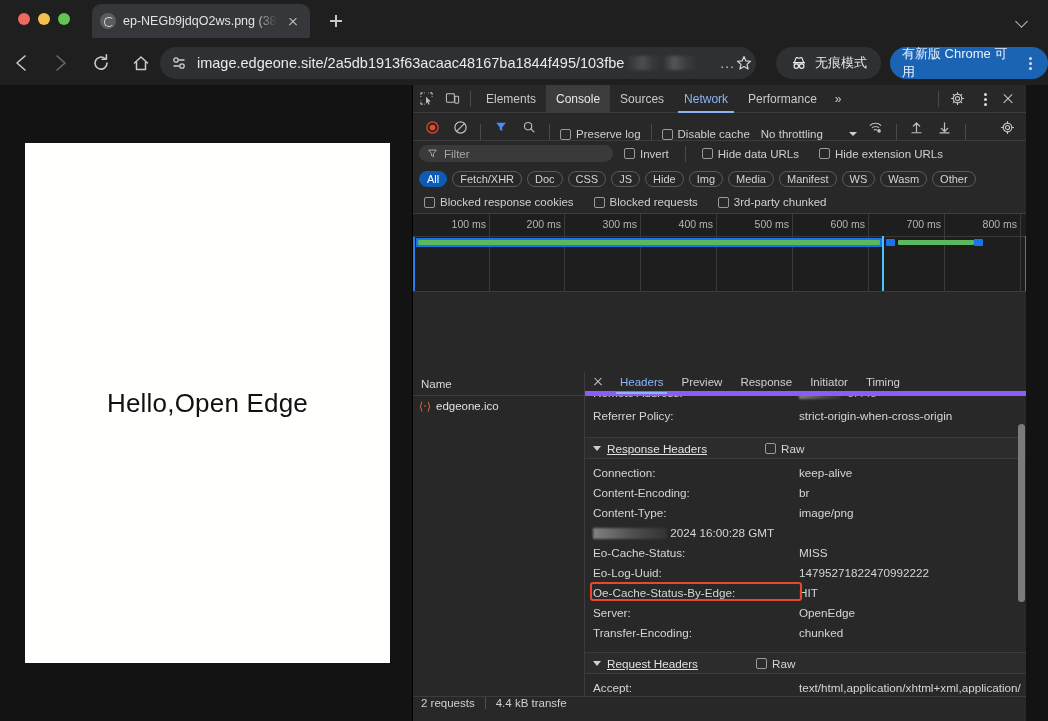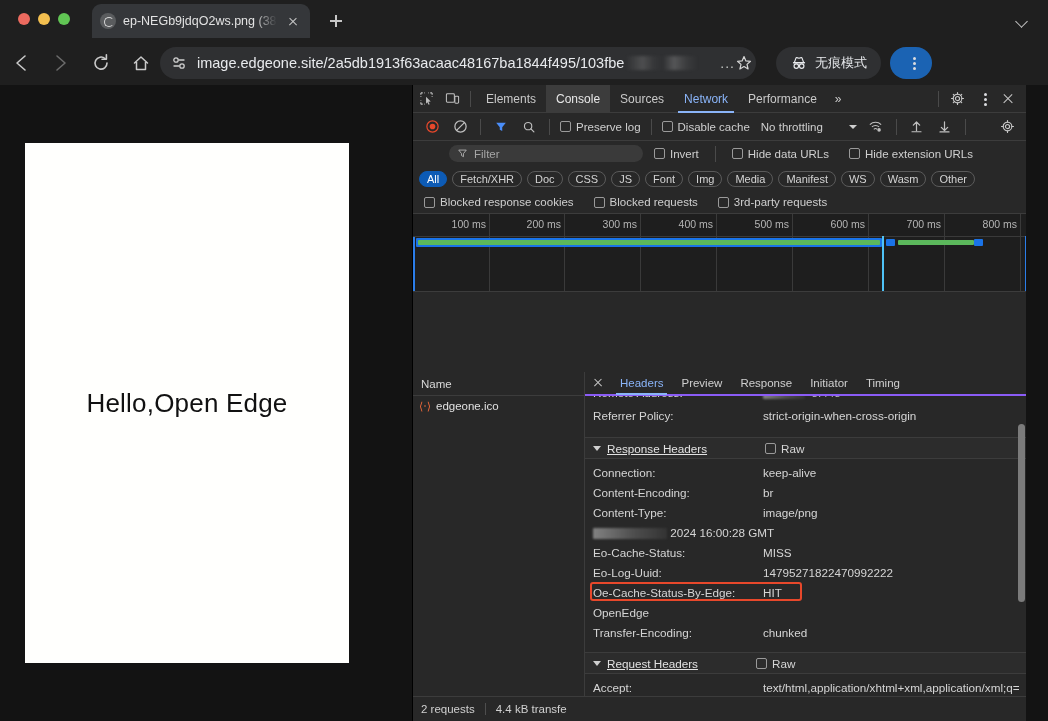--- a/index.html
+++ b/index.html
@@ -87,21 +87,21 @@
     background:#1b63b3; display:flex; align-items:center; padding:0 10px 0 12px;
   }
   .update-chip span { color:#e8f0fe; font-size:13px; }
   .kebab { width:16px; height:20px; position:relative; margin-left:4px; }
   .kebab i { position:absolute; left:7px; width:3px; height:3px; border-radius:50%; background:#dadce0; }
   .kebab i:nth-child(1){top:4px;} .kebab i:nth-child(2){top:9px;} .kebab i:nth-child(3){top:14px;}
 
   
   .viewport { position:absolute; left:0; top:85px; width:434px; height:636px; background:#131313; }
   .page-image {
-    position:absolute; left:25px; top:58px; width:324px; height:520px;
+    position:absolute; left:25px; top:58px; width:365px; height:520px;
     background:#fffffd; display:flex; align-items:center; justify-content:center;
   }
   .page-text { color:#111; font-size:26px; letter-spacing:.2px; }
 
   
   .devtools { position:absolute; left:412px; top:85px; width:614px; height:636px; background:#282828; border-left:1px solid #000; }
 
   .dt-topbar { height:28px; background:#282828; display:flex; align-items:center; border-bottom:1px solid #3c3c3c; }
   .dt-ic { width:26px; height:26px; display:flex; align-items:center; justify-content:center; flex:0 0 auto; }
   .dt-sep { width:1px; height:16px; background:#4a4a4a; margin:0 5px; flex:0 0 auto; }
@@ -111,28 +111,28 @@
   }
   .dt-tab.console-hl { background:#3c3c3c; color:#e8e8e8; }
   .dt-tab.active { color:#8ab4f8; }
   .dt-tab.active::after { content:""; position:absolute; left:4px; right:4px; bottom:0; height:2px; background:#8ab4f8; }
   .dt-more { color:#c9c9c9; font-size:12px; padding:0 8px; }
   .dt-right { margin-left:auto; display:flex; align-items:center; padding-right:6px; }
   .dt-close { width:24px; height:24px; position:relative; }
   .dt-close::before,.dt-close::after{ content:""; position:absolute; left:6px; top:11px; width:12px; height:1.3px; background:#c9c9c9; }
   .dt-close::before{transform:rotate(45deg);} .dt-close::after{transform:rotate(-45deg);}
 
-  .dt-netbar { height:28px; background:#282828; display:flex; align-items:center; padding:0 6px; border-bottom:1px solid #3c3c3c; gap:2px; }
+  .dt-netbar { height:28px; background:#282828; display:flex; align-items:flex-end; padding:0 6px; border-bottom:1px solid #3c3c3c; gap:2px; }
   .cb { width:11px; height:11px; border:1px solid #9a9a9a; border-radius:2px; flex:0 0 auto; background:transparent; }
   .lbl { color:#cfcfcf; font-size:11.5px; white-space:nowrap; }
   .chk-wrap { display:flex; align-items:center; gap:5px; flex:0 0 auto; padding:0 3px; }
   .throttle { display:flex; align-items:center; gap:4px; color:#cfcfcf; font-size:11.5px; padding-left:6px; }
   .caret-dn { width:0;height:0;border-left:4px solid transparent;border-right:4px solid transparent;border-top:4.5px solid #cfcfcf; }
 
-  .dt-filterbar { height:25px; display:flex; align-items:center; padding:0 6px; gap:8px;margin-left:30px; }
+  .dt-filterbar { height:25px; display:flex; align-items:center; padding:0 6px; gap:8px; }
   .filter-input {
     width:194px; height:17px; background:#3a3a3a; border-radius:9px;
     display:flex; align-items:center; padding:0 8px; gap:6px; flex:0 0 auto;
   }
   .filter-input .ph { color:#a6a6a6; font-size:11.5px; }
 
   .dt-typebar { height:25px; display:flex; align-items:center; padding:0 6px; gap:5px; }
   .type-pill { font-size:11px; color:#d4d4d4; padding:1px 7px; border-radius:9px; border:1px solid #5a5a5a; white-space:nowrap; }
   .type-pill.active { background:#0d5bb5; border-color:#0d5bb5; color:#fff; }
 
@@ -151,31 +151,31 @@
   .dt-lower { position:absolute; left:0; right:0; top:287px; bottom:25px; display:flex; }
   .req-list { width:172px; flex:0 0 auto; border-right:1px solid #3c3c3c; background:#282828; display:flex; flex-direction:column; }
   .req-head { height:24px; display:flex; align-items:center; padding:0 8px; color:#d8d8d8; font-size:11.5px; border-bottom:1px solid #3c3c3c; }
   .req-row { height:20px; display:flex; align-items:center; gap:6px; padding:0 6px; font-size:11.5px; color:#e0e0e0; }
   .req-row.sel { background:#3a3a3a; }
   .req-ic { width:11px; height:12px; flex:0 0 auto; }
   .ic-img { background:#e6e6e6; border:1px solid #9a9a9a; }
   .ic-code { color:#e8673a; font-size:11px; line-height:12px; text-align:center; }
 
   .detail { flex:1 1 auto; position:relative; background:#282828; display:flex; flex-direction:column; min-width:0; }
-  .detail-tabs { height:24px; display:flex; align-items:center; border-bottom:2px solid #8b5cf6; flex:0 0 auto; }
+  .detail-tabs { height:24px; display:flex; align-items:center; border-bottom:5px solid #8b5cf6; flex:0 0 auto; }
   .dt-x { width:26px; height:24px; position:relative; flex:0 0 auto; }
   .dt-x::before,.dt-x::after{ content:""; position:absolute; left:8px; top:11px; width:10px; height:1.3px; background:#cacaca; }
   .dt-x::before{transform:rotate(45deg);} .dt-x::after{transform:rotate(-45deg);}
   .d-tab { padding:0 9px; font-size:11.5px; color:#cfcfcf; height:24px; display:flex; align-items:center; position:relative; }
   .d-tab.active { color:#8ab4f8; }
   .d-tab.active::after{ content:""; position:absolute; left:5px; right:5px; bottom:0; height:2px; background:#8ab4f8; }
 
   .hdr-body { flex:1 1 auto; overflow:hidden; position:relative; }
   .hdr-scroll { position:absolute; inset:0; padding-bottom:4px; }
-  .hrow { display:flex; font-size:11.7px; line-height:20px; padding:0 4px 0 8px; }
+  .hrow { display:flex; font-size:11.7px; line-height:20px; padding:0 4px 0 8px;gap:36px; }
   .hk { width:170px; flex:0 0 auto; color:#d5d5d5; }
   .hv { flex:1 1 auto; color:#d5d5d5; min-width:0; word-break:break-all; }
   .hrow.clipped { height:10px; line-height:10px; overflow:hidden; }
   .hrow.clipped .hk, .hrow.clipped .hv { transform:translateY(-8px); }
   .section-bar {
     display:flex; align-items:center; gap:0; height:22px; padding:0 8px;
     border-top:1px solid #3c3c3c; border-bottom:1px solid #3c3c3c; background:#2c2c2c;
   }
   .sec-caret { width:0;height:0;border-left:4px solid transparent;border-right:4px solid transparent;border-top:5px solid #cfcfcf; margin-right:6px; }
   .sec-title { color:#e2e2e2; font-size:11.7px;text-decoration:underline; }
@@ -191,21 +191,21 @@
     background:linear-gradient(90deg, rgba(205,205,205,.55), rgba(150,150,150,.35) 55%, rgba(120,120,120,.15));
     filter: blur(1.2px); border-radius:1px;
   }
   .redact.sm { width:42px; }
   .ipdim { color:#c9c9c9; opacity:.85; }
 
   .det-scrollbar { position:absolute; right:1px; top:28px; width:7px; height:178px; border-radius:4px; background:#7b7b7b; }
 
   .status-bar {
     position:absolute; left:0; right:0; bottom:0; height:25px; background:#282828;
-    border-top:1px solid #3c3c3c; display:flex; align-items:center; padding:0 8px; gap:10px;
+    border-top:1px solid #3c3c3c; display:flex; padding:0 8px; gap:10px;
   }
   .status-bar .st { color:#d0d0d0; font-size:11.5px; white-space:nowrap; }
   .st-sep { width:1px; height:12px; background:#4e4e4e; }
 </style>
 </head>
 <body>
 
 <div class="browser-chrome">
 
   <div class="tabstrip">
@@ -272,20 +272,21 @@
         <path d="M5 9 L6.6 4.6 C6.8 4.1 7.2 4 7.6 4.1 L10 4.7 L12.4 4.1 C12.8 4 13.2 4.1 13.4 4.6 L15 9" fill="none" stroke="#e8eaed" stroke-width="1.3" stroke-linejoin="round"></path>
         <rect x="3.2" y="9" width="13.6" height="1.5" rx="0.7" fill="#e8eaed"></rect>
         <circle cx="7" cy="13.4" r="2.5" fill="none" stroke="#e8eaed" stroke-width="1.3"></circle>
         <circle cx="13" cy="13.4" r="2.5" fill="none" stroke="#e8eaed" stroke-width="1.3"></circle>
         <line x1="9.5" y1="13" x2="10.5" y2="13" stroke="#e8eaed" stroke-width="1.2"></line>
       </svg>
       <span>无痕模式</span>
     </div>
 
     <div class="update-chip">
+      <span>有新版 Chrome 可用</span>
       <span class="kebab">
           <i></i>
           <i></i>
           <i></i>
         </span>
     </div>
   </div>
 </div>
 
 <div class="viewport">
@@ -428,41 +429,41 @@
       <span class="lbl">Hide extension URLs</span>
     </div>
   </div>
 
   <div class="dt-typebar">
     <span class="type-pill active">All</span>
     <span class="type-pill">Fetch/XHR</span>
     <span class="type-pill">Doc</span>
     <span class="type-pill">CSS</span>
     <span class="type-pill">JS</span>
-    <span class="type-pill">Font</span>
+    <span class="type-pill">Hide</span>
     <span class="type-pill">Img</span>
     <span class="type-pill">Media</span>
     <span class="type-pill">Manifest</span>
     <span class="type-pill">WS</span>
     <span class="type-pill">Wasm</span>
     <span class="type-pill">Other</span>
   </div>
 
   <div class="dt-blockbar">
     <div class="chk-wrap">
       <span class="cb"></span>
       <span class="lbl">Blocked response cookies</span>
     </div>
     <div class="chk-wrap">
       <span class="cb"></span>
       <span class="lbl">Blocked requests</span>
     </div>
     <div class="chk-wrap">
       <span class="cb"></span>
-      <span class="lbl">3rd-party requests</span>
+      <span class="lbl">3rd-party chunked</span>
     </div>
   </div>
 
   <div class="dt-overview">
     <div class="ov-edge" style="left:0"></div>
     <div class="ov-tick" style="left:76px">
         <span>100 ms</span>
       </div>
     <div class="ov-tick" style="left:151px">
         <span>200 ms</span>
@@ -562,20 +563,21 @@
           <div class="hrow">
             <span class="hk">Eo-Log-Uuid:</span>
             <span class="hv">14795271822470992222</span>
           </div>
           <div class="hrow highlight-row">
             <span class="hk">Oe-Cache-Status-By-Edge:</span>
             <span class="hv">HIT</span>
             <span class="highlight-box"></span>
           </div>
           <div class="hrow">
+            <span class="hk">Server:</span>
             <span class="hv">OpenEdge</span>
           </div>
           <div class="hrow">
             <span class="hk">Transfer-Encoding:</span>
             <span class="hv">chunked</span>
           </div>
 
           <div style="height:9px"></div>
 
           <div class="section-bar">

